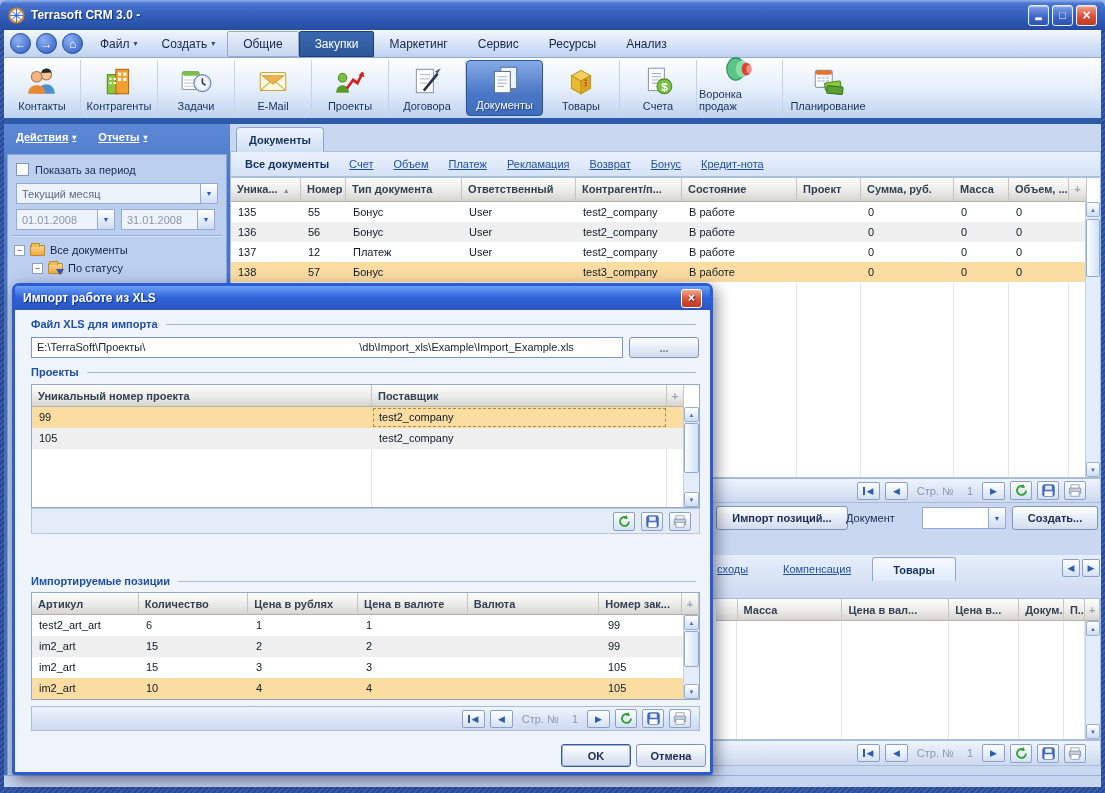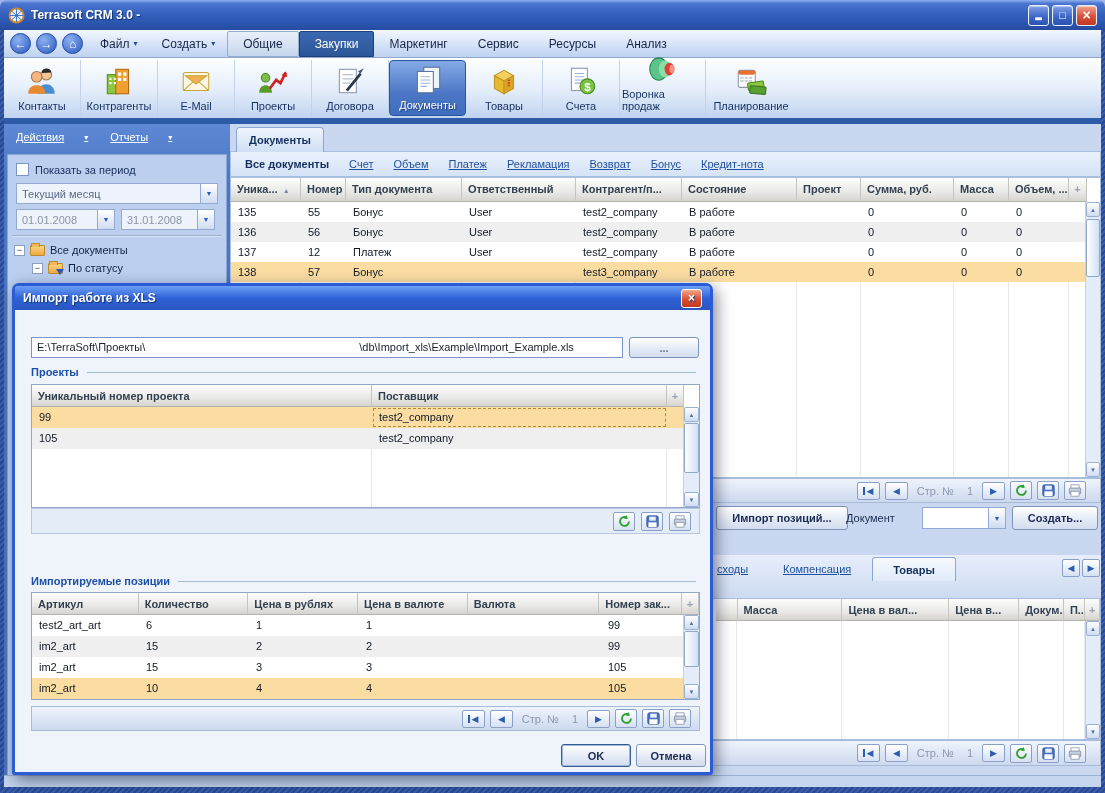--- a/index.html
+++ b/index.html
@@ -23,21 +23,21 @@
 .mtab.sel{background:linear-gradient(#3a68b0,#2c5698);color:#fff;border:1px solid #1e3f7a;border-radius:2px 2px 0 0}
 
 .toolbar{position:absolute;top:58px;left:0;right:0;height:66px;background:linear-gradient(#feffff,#e3edfa 55%,#bfd3f0);display:flex;align-items:stretch;padding:2px 0 2px 4px;border-bottom:6px solid #2e5ba8}
 .tbtn{width:77px;display:flex;flex-direction:column;align-items:center;justify-content:flex-end;gap:2px;padding:4px 2px;color:#15305f;border-right:1px solid #c3d2ea;font-size:11px}
 .tbtn.sel{background:linear-gradient(#84aae6,#4b77c6 60%,#3f6cbd);border-radius:4px;color:#fff;border:1px solid #2a55a0;text-shadow:1px 1px 1px #1e3f7a}
 
 .content{position:absolute;top:124px;left:4px;right:4px;bottom:6px;background:linear-gradient(#5c88d6,#4a76c4 60px,#4a76c4)}
 
 .sidebar{position:absolute;left:0;top:0;width:226px;bottom:0}
 .sidelinks{position:absolute;top:7px;left:12px;display:flex;gap:22px}
-.slink{color:#fff;font-weight:normal;text-decoration:underline;display:flex;gap:20px;align-items:center}
+.slink{color:#fff;font-weight:bold;text-decoration:underline;display:flex;gap:4px;align-items:center}
 .slink .caret{color:#fff}
 .sidepanel{position:absolute;top:30px;left:3px;right:3px;bottom:3px;background:#bccfef;border:1px solid #8aa6d4}
 .chkrow{position:absolute;top:8px;left:8px;display:flex;align-items:center;gap:6px;color:#1c3260}
 .chk{width:13px;height:13px;background:#fff;border:1px solid #7a96c8}
 .combo{background:#eef3fb;border:1px solid #93abd2;height:21px;display:flex;align-items:center;padding-left:5px;color:#5a6b88}
 .dd{margin-left:auto;width:17px;height:100%;background:linear-gradient(#fff,#cfdcf2);border-left:1px solid #93abd2;display:flex;align-items:center;justify-content:center;font-size:7px;color:#2a5ac0}
 .treerow{display:flex;align-items:center;gap:5px;color:#0f2347}
 .expand{width:11px;height:11px;background:#fff;border:1px solid #8aa0c0;font-size:9px;line-height:9px;text-align:center;color:#333}
 .folder{position:relative;width:15px;height:11px;background:linear-gradient(#fcd484,#efA940);border:1px solid #c08a28;border-radius:1px}
 .folder::before{content:"";position:absolute;top:-3px;left:0;width:7px;height:3px;background:#f3b95a;border:1px solid #c08a28;border-bottom:none;border-radius:1px 1px 0 0}
@@ -159,20 +159,33 @@
             <rect x="20" y="11" width="3" height="3" fill="#fff"></rect>
             <rect x="7" y="11" width="2" height="2" fill="#fff"></rect>
             <rect x="11" y="11" width="2" height="2" fill="#fff"></rect>
             <rect x="7" y="15" width="2" height="2" fill="#fff"></rect>
             <rect x="11" y="15" width="2" height="2" fill="#fff"></rect>
           </svg></span>
       <span>Контрагенты</span>
     </div>
     <div class="tbtn">
       <span><svg width="34" height="30" viewBox="0 0 32 28">
+            <rect x="3" y="5" width="16" height="17" rx="2" fill="#fff" stroke="#8a97ad"></rect>
+            <rect x="3" y="5" width="16" height="4" rx="2" fill="#7ac143"></rect>
+            <g stroke="#c4ccd8">
+              <path d="M5 13h12M5 16h12M5 19h12"></path>
+            </g>
+            <circle cx="22" cy="16" r="8" fill="#d8e6f4" stroke="#6a87a8"></circle>
+            <circle cx="22" cy="16" r="6" fill="#f2f7fc"></circle>
+            <path d="M22 16V11.5M22 16l3 2" stroke="#2a3a58" stroke-width="1.5" fill="none"></path>
+          </svg></span>
+      <span>Задачи</span>
+    </div>
+    <div class="tbtn">
+      <span><svg width="34" height="30" viewBox="0 0 32 28">
             <rect x="4" y="6" width="24" height="17" rx="2" fill="#fdf6e3" stroke="#c8a83a"></rect>
             <path d="M6 9h20l-10 8z" fill="#f0b050" stroke="#c8a83a"></path>
             <path d="M4 23l9-8M28 23l-9-8" stroke="#c8a83a" fill="none"></path>
           </svg></span>
       <span>E-Mail</span>
     </div>
     <div class="tbtn">
       <span><svg width="34" height="30" viewBox="0 0 32 28">
             <circle cx="9" cy="11" r="4" fill="#7ac143" stroke="#4a8a1e"></circle>
             <path d="M3 25c0-5 3-7 6-7s6 2 6 7z" fill="#5a9a28"></path>
@@ -535,20 +548,24 @@
 
   <div class="dialog">
     <div class="dtitle">
       <span>Импорт работе из XLS</span>
       <span class="dclose">
           <span>×</span>
         </span>
     </div>
     <div class="dbody">
 
+      <div class="grphead" style="top:8px">
+        <span class="glabel">Файл XLS для импорта</span>
+          <span class="grpline"></span>
+      </div>
       <div class="dinput" style="top:27px;left:16px;width:592px;height:21px">E:\TerraSoft\Проекты\                                                                      \db\Import_xls\Example\Import_Example.xls</div>
       <div class="xbtn a" style="top:27px;left:614px;width:70px;height:21px;color:#6a7690">...</div>
 
       <div class="grphead" style="top:56px">
         <span class="glabel">Проекты</span>
           <span class="grpline"></span>
       </div>
       <div class="dgrid" style="top:74px;left:16px;width:669px;height:124px">
         <div class="ghrow" style="height:22px">
           <div class="gh" style="width:340px">Уникальный номер проекта</div>

